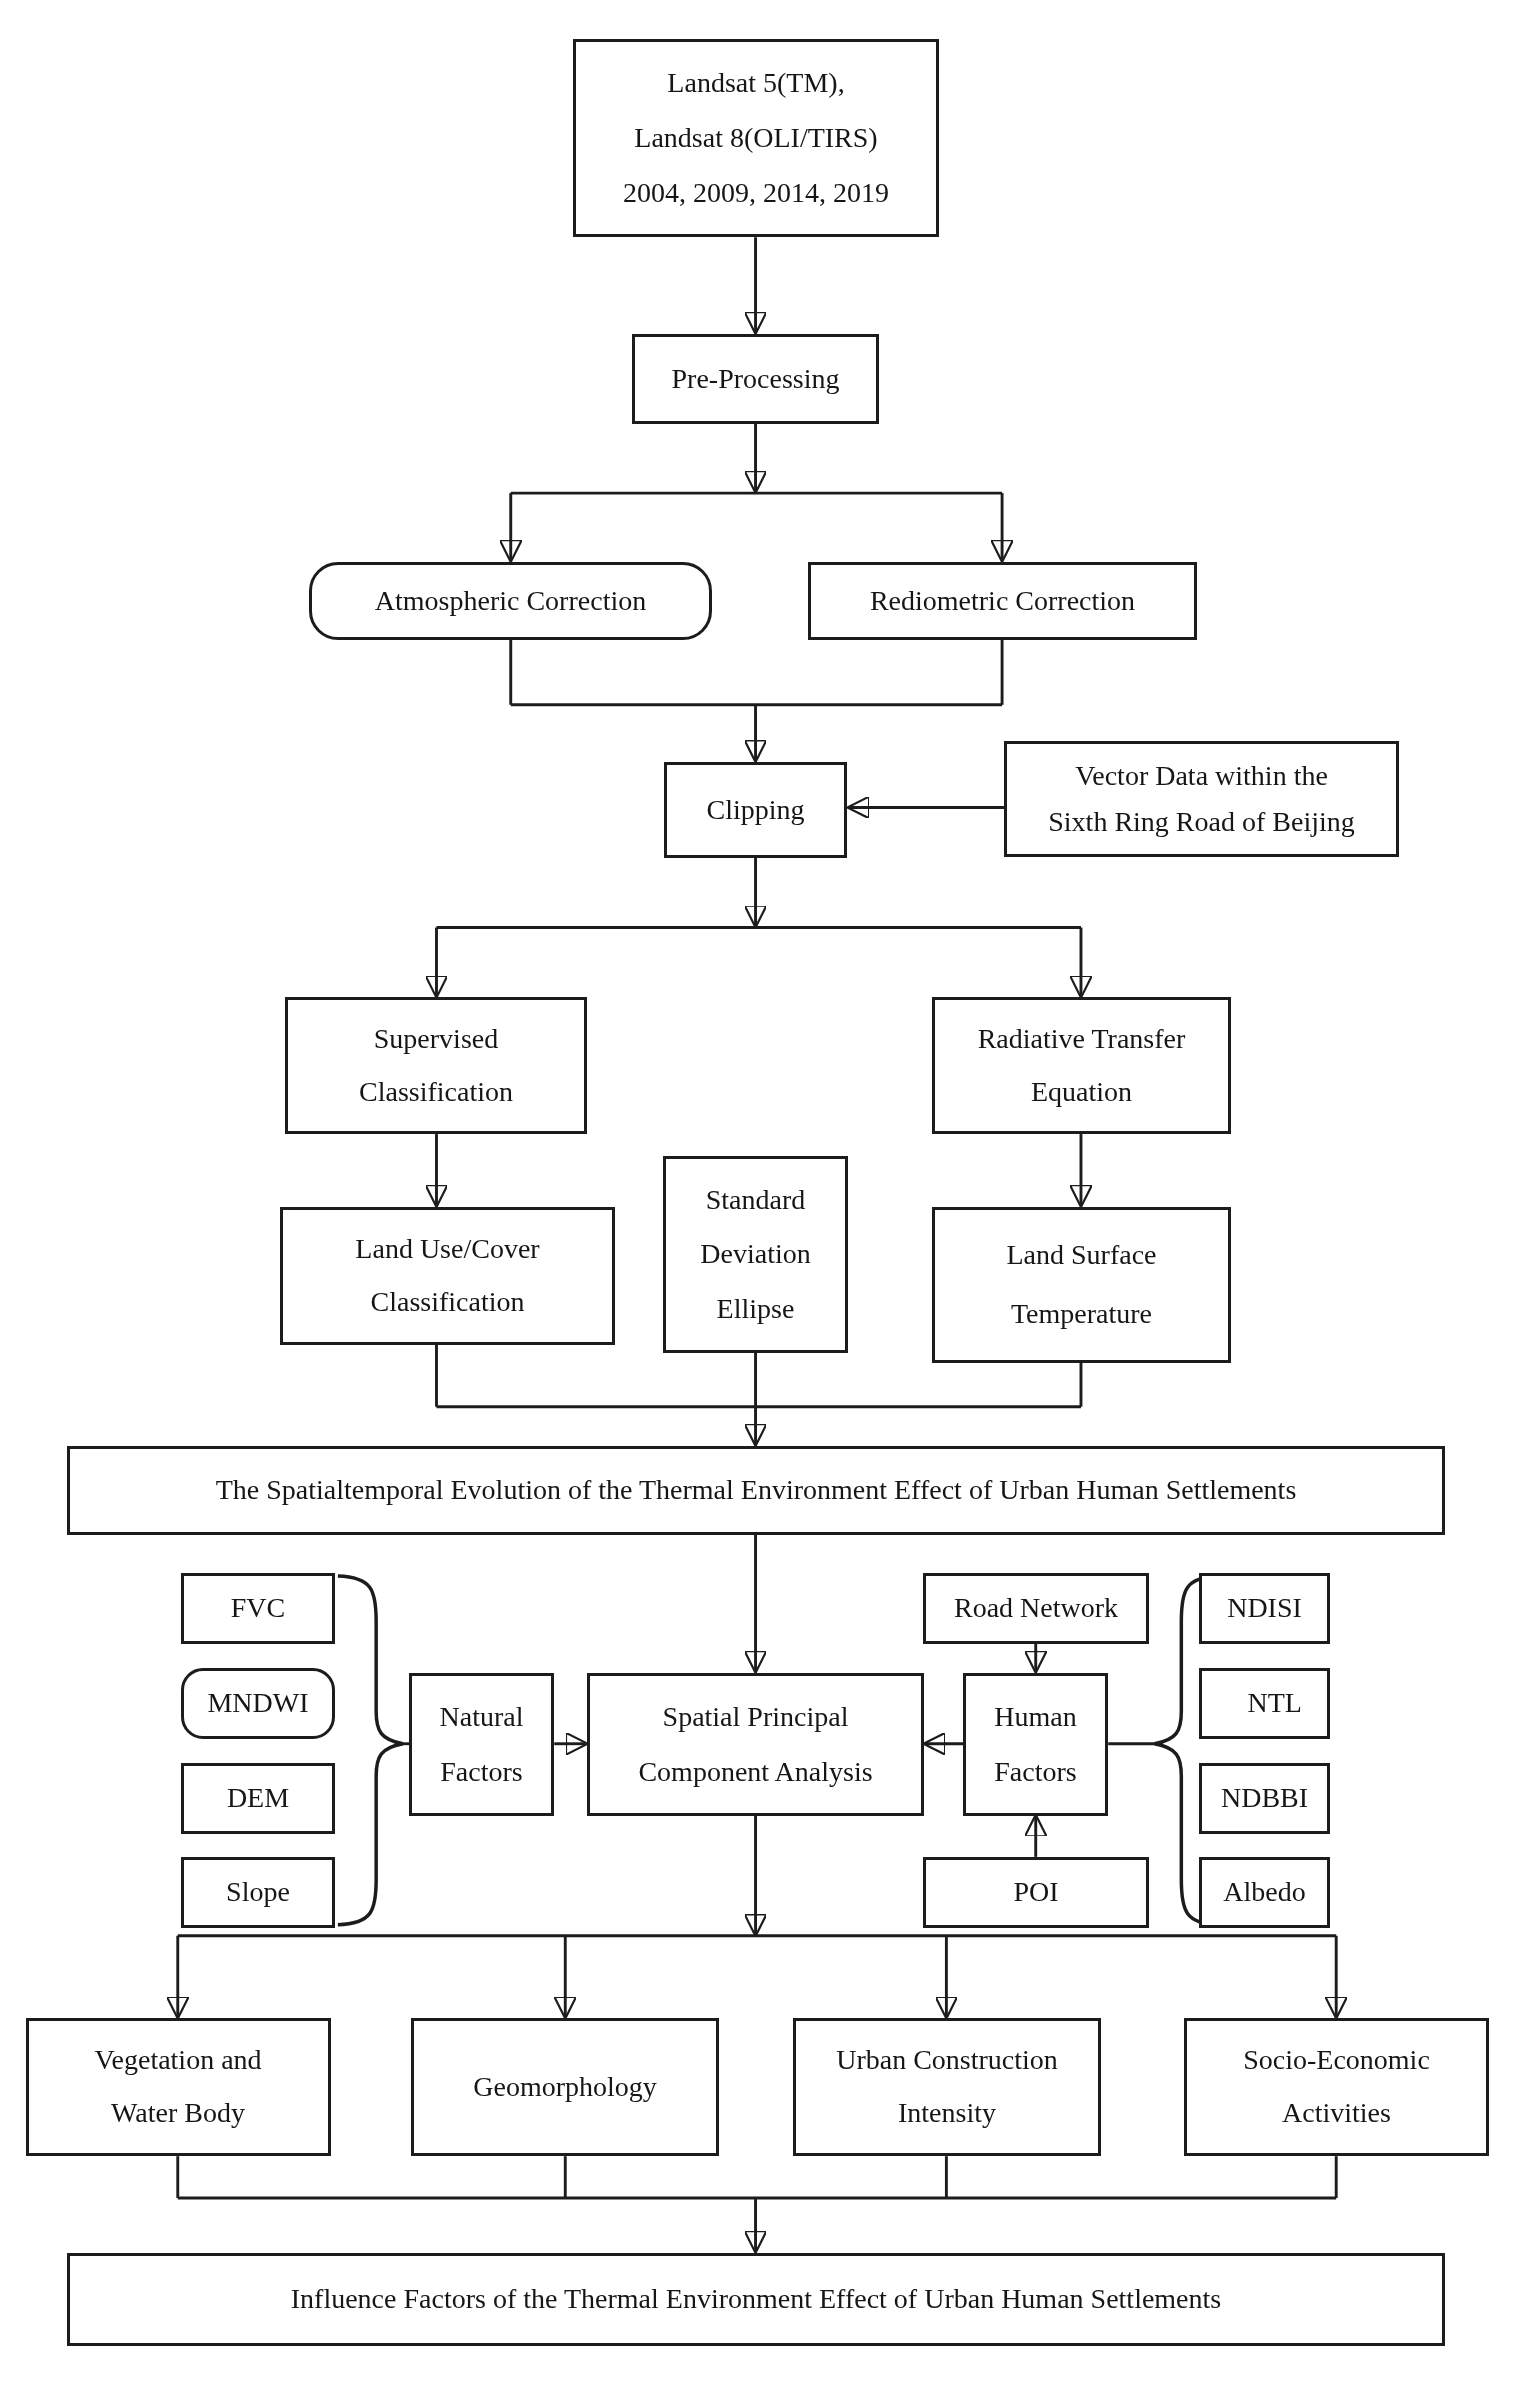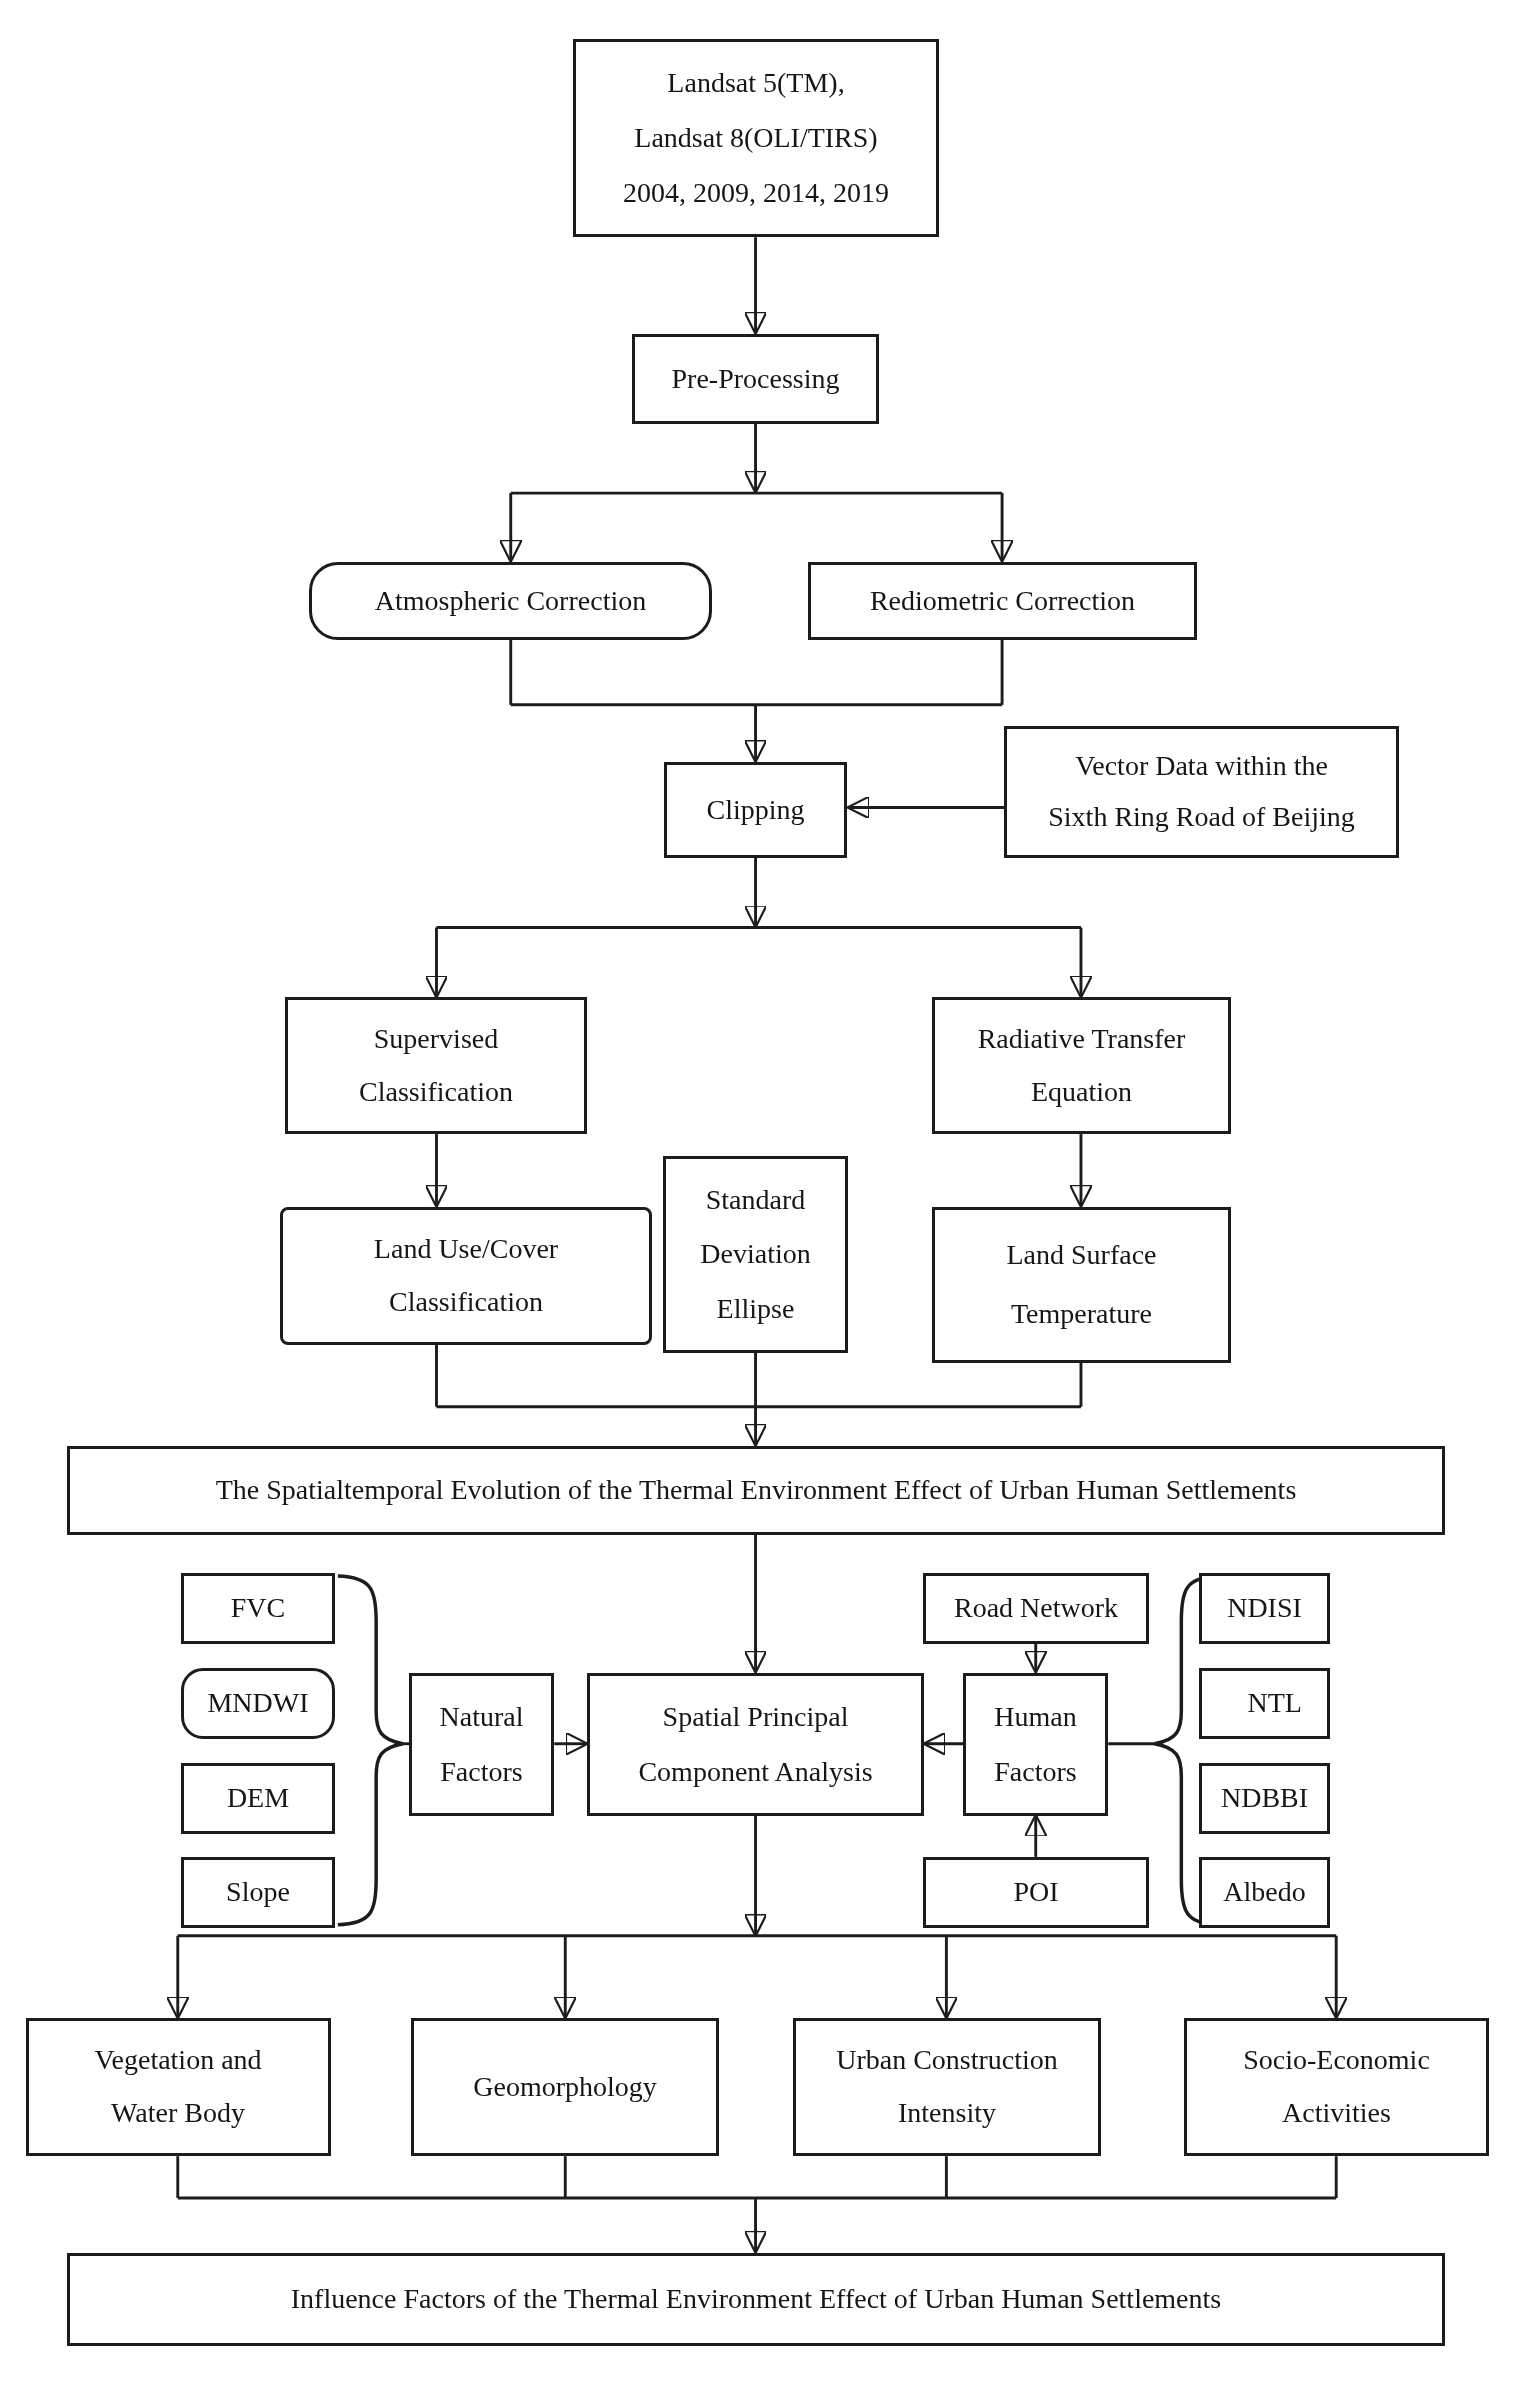--- a/index.html
+++ b/index.html
@@ -29,24 +29,24 @@
     line-height: 1.15;
     padding: 2.3px 4.6px;
   }
   .node span { display: block; white-space: nowrap; }
   
   #landsat { left: 573px;  top: 39px;   width: 366px;  height: 198px; }
   #pre     { left: 632px; top: 334px;  width: 247px;  height: 90px; }
   #atm     { left: 309px;  top: 562px;  width: 403px;  height: 78px; border-radius: 29px; }
   #rad     { left: 808px; top: 562px;  width: 389px;  height: 78px; }
   #clip    { left: 664px; top: 762px; width: 183px;  height: 96px; }
-  #vec     { left: 1004px; top: 726px; width: 395px;  height: 132px; }
+  #vec     { left: 1004px; top: 741px; width: 395px;  height: 116px; }
   #sup     { left: 285px;  top: 997px; width: 302px;  height: 137px; }
   #rte     { left: 932px; top: 997px; width: 299px;  height: 137px; }
-  #luc     { left: 280px;  top: 1207px; width: 372px;  height: 138px; border-radius: 8px; }
+  #luc     { left: 280px;  top: 1207px; width: 335px;  height: 138px; }
   #sde     { left: 663px; top: 1156px; width: 185px;  height: 197px; }
   #lst     { left: 932px; top: 1207px; width: 299px;  height: 156px; align-items: center; }
   #wide1   { left: 67px;  top: 1446px; width: 1378px; height: 89px; }
   #fvc     { left: 181px;  top: 1573px; width: 154px;  height: 71px; }
   #mndwi   { left: 181px;  top: 1668px; width: 154px;  height: 71px; border-radius: 22px; }
   #dem     { left: 181px;  top: 1763px; width: 154px;  height: 71px; }
   #slope   { left: 181px;  top: 1857px; width: 154px;  height: 71px; }
   #nat     { left: 409px;  top: 1673px; width: 145px;  height: 143px; }
   #spca    { left: 587px; top: 1673px; width: 337px;  height: 143px; }
   #hum     { left: 963px; top: 1673px; width: 145px;  height: 143px; }

